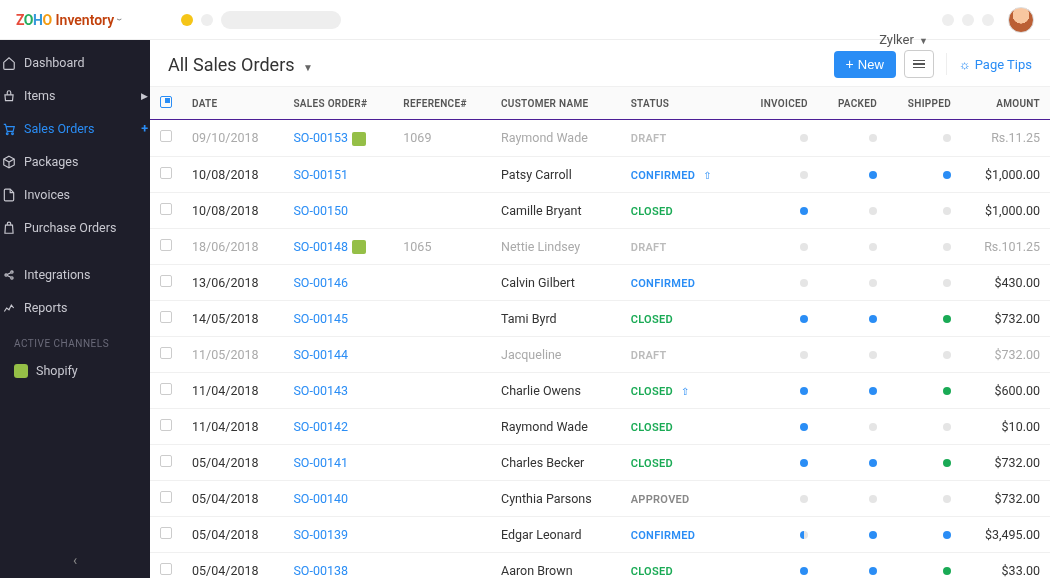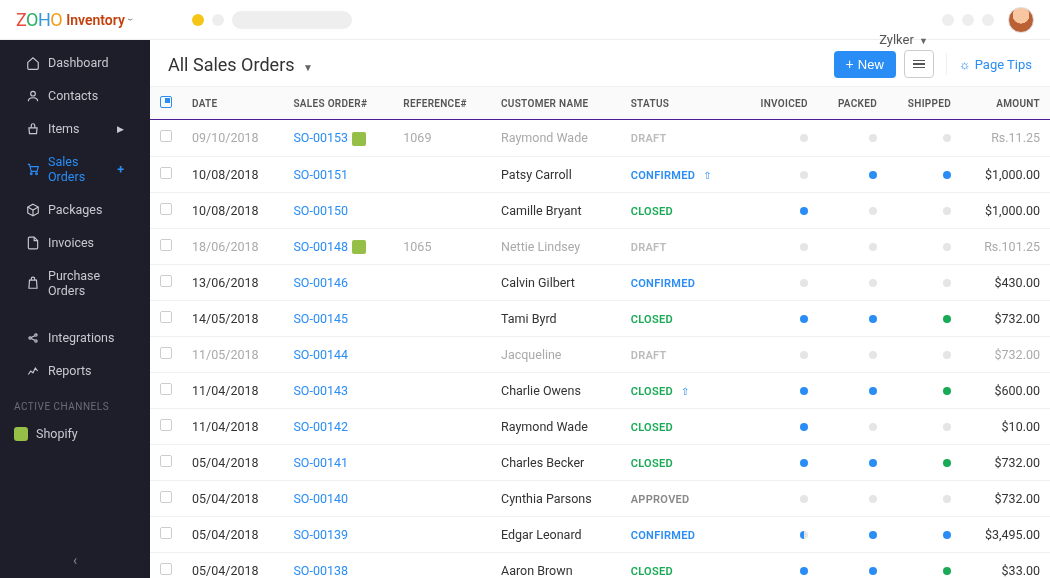--- a/index.html
+++ b/index.html
@@ -1,35 +1,35 @@
 <!DOCTYPE html>
 <html><head>
   <meta charset="utf-8">
   <style>
     * { margin: 0; padding: 0; box-sizing: border-box; }
     body { font-family: -apple-system, BlinkMacSystemFont, "Segoe UI", Roboto, sans-serif; background: #fff; width: 1050px; height: 578px; overflow: hidden; font-size: 13px; color: #333; }
     .topbar { height: 40px; display: flex; align-items: center; padding: 0 16px; border-bottom: 1px solid #eee; }
-    .logo-zoho { font-weight: normal; font-size: 18px; letter-spacing: -0.5px; }
+    .logo-zoho { font-weight: bold; font-size: 14px; letter-spacing: -0.5px; }
     .logo-z { color: #e74c3c; }
     .logo-o1 { color: #27ae60; }
     .logo-h { color: #3498db; }
     .logo-o2 { color: #f39c12; }
     .app-name { margin-left: 4px; font-weight: 600; font-size: 14px; color: #c2410c; }
     .app-caret { margin-left: 4px; display: inline-block; transform: rotate(90deg); font-size: 10px; color: #666; }
     .top-spacer { flex: 1; display: flex; align-items: center; margin-left: 60px; gap: 8px; }
     .ydot { width: 12px; height: 12px; border-radius: 50%; background: #f5c518; }
     .placeholder-pill { width: 120px; height: 18px; border-radius: 9px; background: #eee; }
     .placeholder-dot { width: 12px; height: 12px; border-radius: 50%; background: #eee; }
     .org-name { color: #555; font-size: 13px; margin-top: 40px; }
     .org-caret { font-size: 9px; color: #666; margin-left: 2px; }
     .avatar { width: 26px; height: 26px; border-radius: 50%; background: radial-gradient(circle at 50% 30%, #f8c6a0 40%, #bb5f35 41%); margin-left: 14px; border: 1px solid #ddd; }
     .layout { display: flex; height: calc(578px - 40px); }
     .sidebar { width: 150px; background: #1e1e2a; color: #d0d0d6; display: flex; flex-direction: column; position: relative; }
     .nav { padding-top: 6px; }
-    .nav-item { display: flex; align-items: center; padding: 9px 26px; font-size: 12.5px; cursor: pointer; gap: 8px; color: #c8c8d0; }
+    .nav-item { display: flex; align-items: center; padding: 9px 2px; font-size: 12.5px; cursor: pointer; gap: 8px; color: #c8c8d0; text-align: right; }
     .nav-item.active { color: #2a8df5; }
     .nav-item .icon { width: 14px; height: 14px; display: inline-flex; align-items: center; justify-content: center; }
     .nav-item svg { width: 14px; height: 14px; }
     .nav-item .arrow { margin-left: auto; font-size: 9px; }
     .nav-item .plus { margin-left: auto; color: #2a8df5; font-weight: bold; }
     .nav-section { font-size: 10px; color: #6b6b7a; padding: 14px 14px 6px; letter-spacing: 0.5px; }
     .channel-item { display: flex; align-items: center; padding: 8px 14px; gap: 8px; font-size: 12.5px; color: #c8c8d0; cursor: pointer; }
     .shopify-icon { width: 14px; height: 14px; border-radius: 3px; background: #95bf47; display: inline-block; }
     .sidebar-collapse { position: absolute; bottom: 0; width: 100%; text-align: center; padding: 10px 0; color: #888; font-size: 14px; cursor: pointer; }
     .main { flex: 1; display: flex; flex-direction: column; overflow: hidden; }
@@ -96,29 +96,20 @@
           <span class="icon">
             <svg viewBox="0 0 24 24" fill="none" stroke="currentColor" stroke-width="2">
               <path d="M3 11l9-8 9 8v10a2 2 0 01-2 2H5a2 2 0 01-2-2z"></path>
             </svg>
           </span>
           <span>Dashboard</span>
         </div>
         <div class="nav-item">
           <span class="icon">
             <svg viewBox="0 0 24 24" fill="none" stroke="currentColor" stroke-width="2">
-              <circle cx="12" cy="8" r="4"></circle>
-              <path d="M4 21c0-4 4-6 8-6s8 2 8 6"></path>
-            </svg>
-          </span>
-          <span>Contacts</span>
-        </div>
-        <div class="nav-item">
-          <span class="icon">
-            <svg viewBox="0 0 24 24" fill="none" stroke="currentColor" stroke-width="2">
               <path d="M5 10h14l-1 10H6z"></path>
               <path d="M9 10V6a3 3 0 016 0v4"></path>
             </svg>
           </span>
           <span>Items</span>
           <span class="arrow">▶</span>
         </div>
         <div class="nav-item active">
           <span class="icon">
             <svg viewBox="0 0 24 24" fill="none" stroke="currentColor" stroke-width="2">

